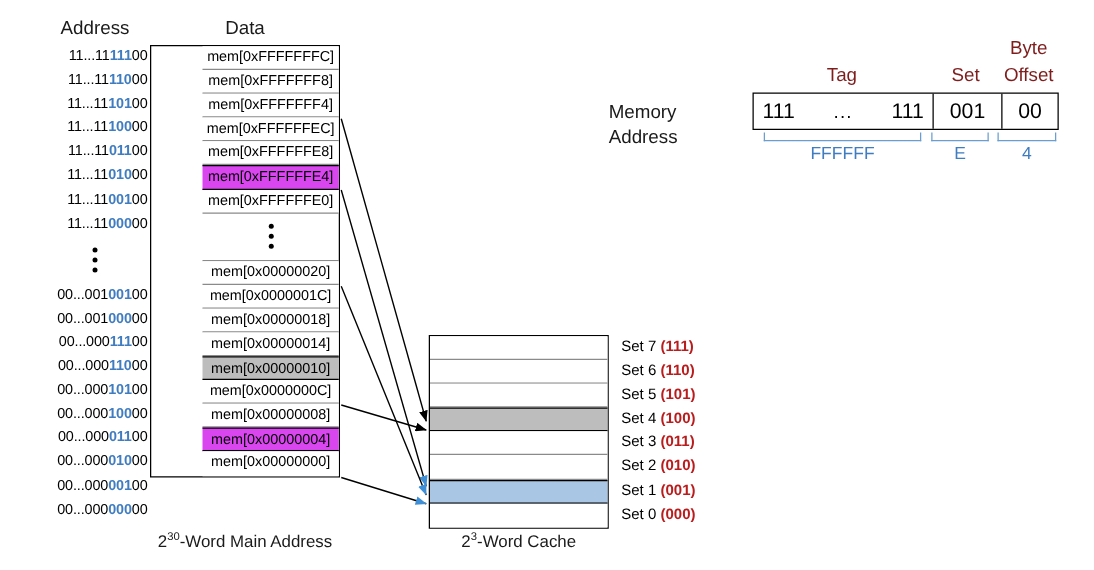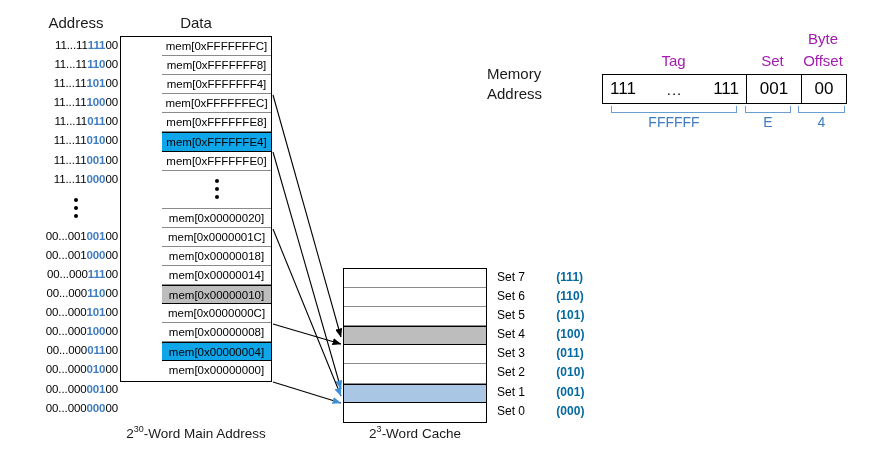--- a/index.html
+++ b/index.html
@@ -37,21 +37,21 @@
     border:1.6px solid #000;background:#fff;box-sizing:border-box;padding-left:41px;
   }
   .mem-row{
     height:19.1px;line-height:19.1px;box-sizing:border-box;
     border-bottom:1px solid #8a8a8a;
     font-size:11.5px;text-align:center;white-space:nowrap;
     background:#fff;
   }
   .mem-row:last-child{border-bottom:none;}
   .mem-row.gray{background:#bdbdbd;border-top:1.4px solid #000;border-bottom:1.4px solid #000;}
-  .mem-row.blue{background:#0ea5e9;border-top:1.4px solid #000;border-bottom:1.4px solid #000;}
+  .mem-row.blue{background:#d946ef;border-top:1.4px solid #000;border-bottom:1.4px solid #000;}
   .mem-dots{
     height:38px;box-sizing:border-box;border-bottom:1px solid #8a8a8a;
     display:flex;flex-direction:column;align-items:center;justify-content:center;gap:4px;
   }
   .mem-dots i{display:block;width:4px;height:4px;border-radius:50%;background:#000;}
 
   
   #cache-box{
     left:343px;top:268px;width:144px;
     border:1.6px solid #000;background:#fff;box-sizing:border-box;
@@ -61,44 +61,44 @@
   }
   .cache-row:last-child{border-bottom:none;}
   .cache-row.gray{background:#bdbdbd;border-top:1.4px solid #000;border-bottom:1.4px solid #000;}
   .cache-row.blue{background:#a9c6e4;border-top:1.4px solid #000;border-bottom:1.4px solid #000;}
 
   
   #set-labels{left:497px;top:268px;}
   .set-label{
     height:19.1px;line-height:19.1px;font-size:12px;white-space:nowrap;
   }
-  .set-label .bin{color:#0369a1;font-weight:bold;margin-left:28px;}
+  .set-label .bin{color:#b91c1c;font-weight:bold;}
 
   
   .caption{font-size:13.5px;white-space:nowrap;text-align:center;color:#1a1a1a;}
   .caption sup{font-size:9px;vertical-align:super;}
 
   
-  #ma-label{left:487px;top:64px;font-size:15px;line-height:20px;white-space:nowrap;color:#1a1a1a;}
+  #ma-label{left:487px;top:80px;font-size:15px;line-height:20px;white-space:nowrap;color:#1a1a1a;}
   #field-box{
     left:602px;top:74px;height:30px;
     border:1.6px solid #000;box-sizing:border-box;display:flex;background:#fff;
   }
   .field{
     box-sizing:border-box;display:flex;align-items:center;justify-content:center;
     font-size:17px;white-space:nowrap;height:100%;
   }
   #f-tag{width:143px;justify-content:space-between;padding:0 7px;}
   #f-tag span{font-size:17px;}
   #f-tag .ell{font-size:15px;letter-spacing:1px;}
   #f-set{width:55px;border-left:1.6px solid #000;}
   #f-off{width:45px;border-left:1.6px solid #000;}
 
   .field-head{
-    position:absolute;font-size:15px;color:#a21caf;white-space:nowrap;text-align:center;
+    position:absolute;font-size:15px;color:#7f1d1d;white-space:nowrap;text-align:center;
   }
   .hexlabel{
     position:absolute;font-size:14px;color:#3f7cc0;white-space:nowrap;text-align:center;
   }
   
   .brace{
     position:absolute;height:7px;box-sizing:border-box;
     border:1.6px solid #6b9ed0;border-top:none;
   }
 

